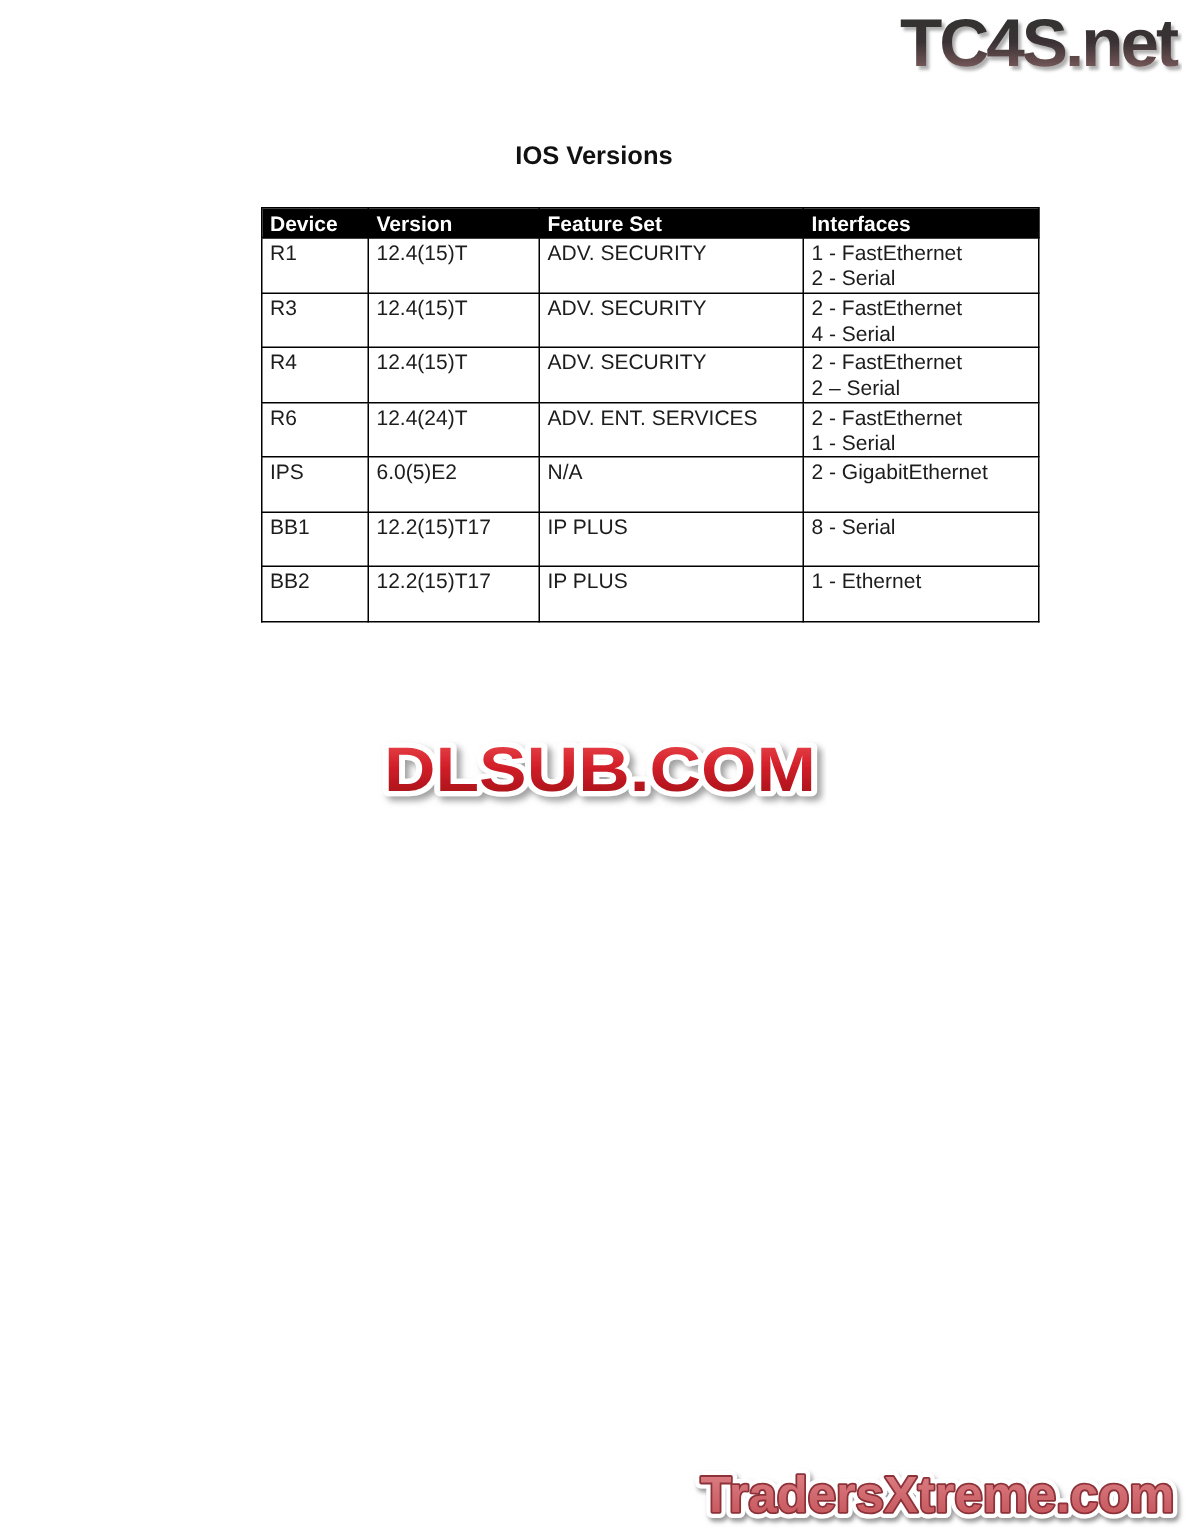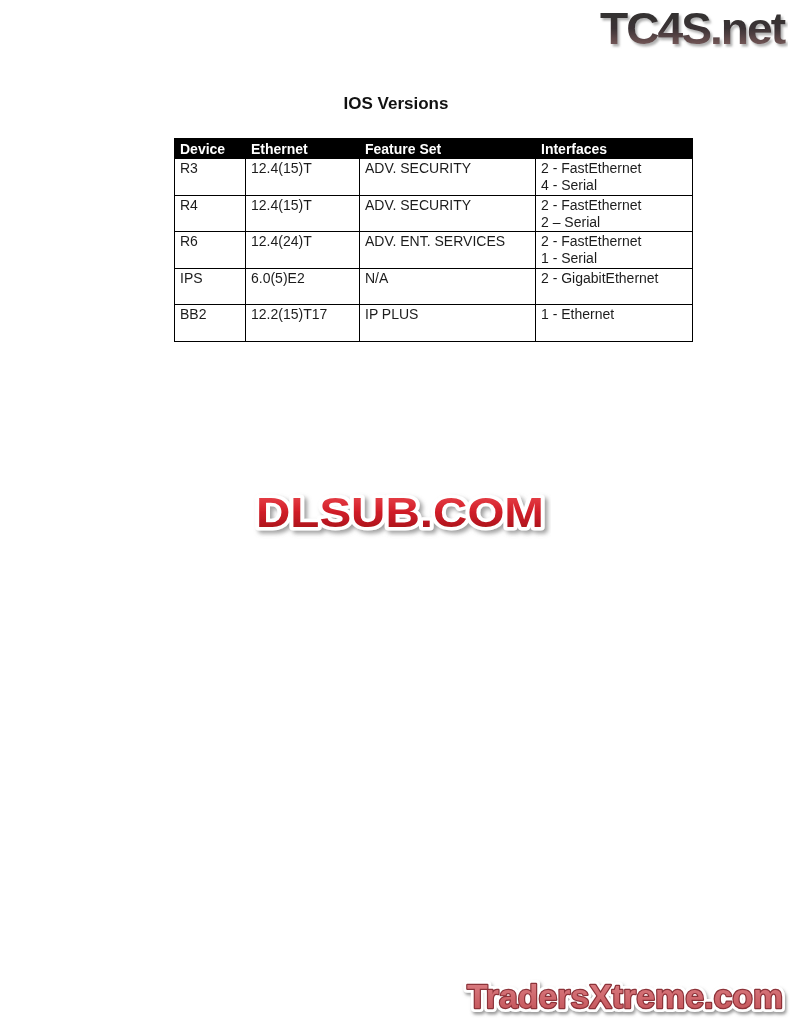--- a/index.html
+++ b/index.html
@@ -98,26 +98,35 @@
   <table class="ios-table">
     <colgroup>
       <col style="width:71px">
         <col style="width:114px">
         <col style="width:176px">
         <col style="width:157px">
     </colgroup>
     <thead>
       <tr>
         <th>Device</th>
-        <th>Ethernet</th>
+        <th>Version</th>
         <th>Feature Set</th>
         <th>Interfaces</th>
       </tr>
     </thead>
     <tbody id="table-body">
+  <tr>
+    <td>R1</td>
+    <td>12.4(15)T</td>
+    <td>ADV. SECURITY</td>
+    <td>
+            <div>1 - FastEthernet</div>
+            <div>2 - Serial</div>
+          </td>
+  </tr>
 
 
   <tr>
     <td>R3</td>
     <td>12.4(15)T</td>
     <td>ADV. SECURITY</td>
     <td>
             <div>2 - FastEthernet</div>
             <div>4 - Serial</div>
           </td>
@@ -150,20 +159,28 @@
     <td>IPS</td>
     <td>6.0(5)E2</td>
     <td>N/A</td>
     <td>
             <div>2 - GigabitEthernet</div>
           </td>
   </tr>
 
 
 
+  <tr>
+    <td>BB1</td>
+    <td>12.2(15)T17</td>
+    <td>IP PLUS</td>
+    <td>
+            <div>8 - Serial</div>
+          </td>
+  </tr>
 
   <tr>
     <td>BB2</td>
     <td>12.2(15)T17</td>
     <td>IP PLUS</td>
     <td>
             <div>1 - Ethernet</div>
           </td>
   </tr>
 

